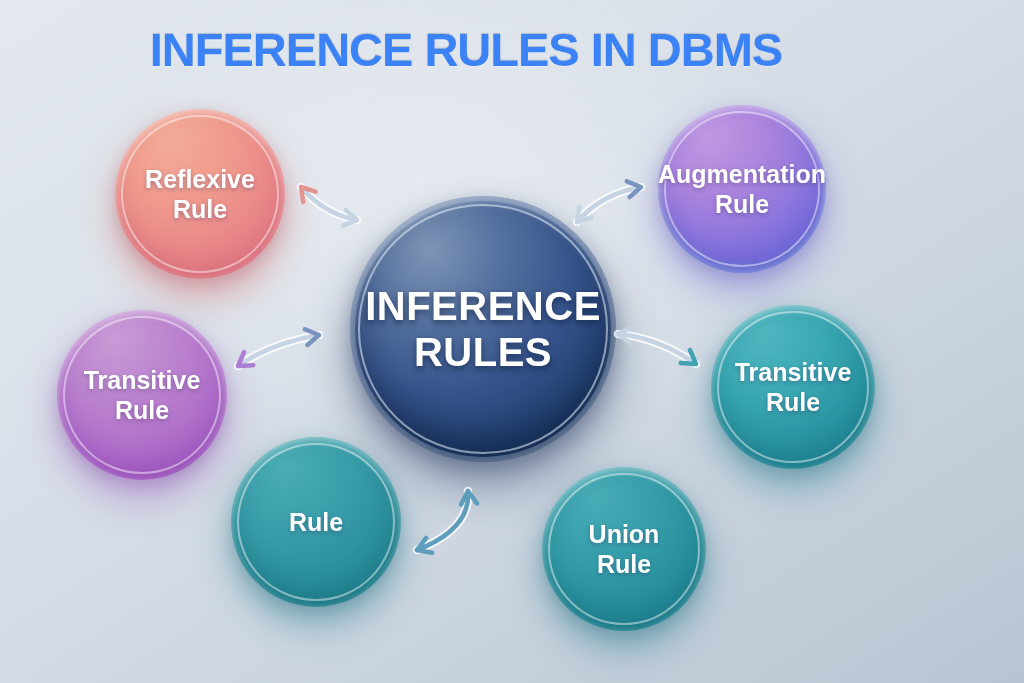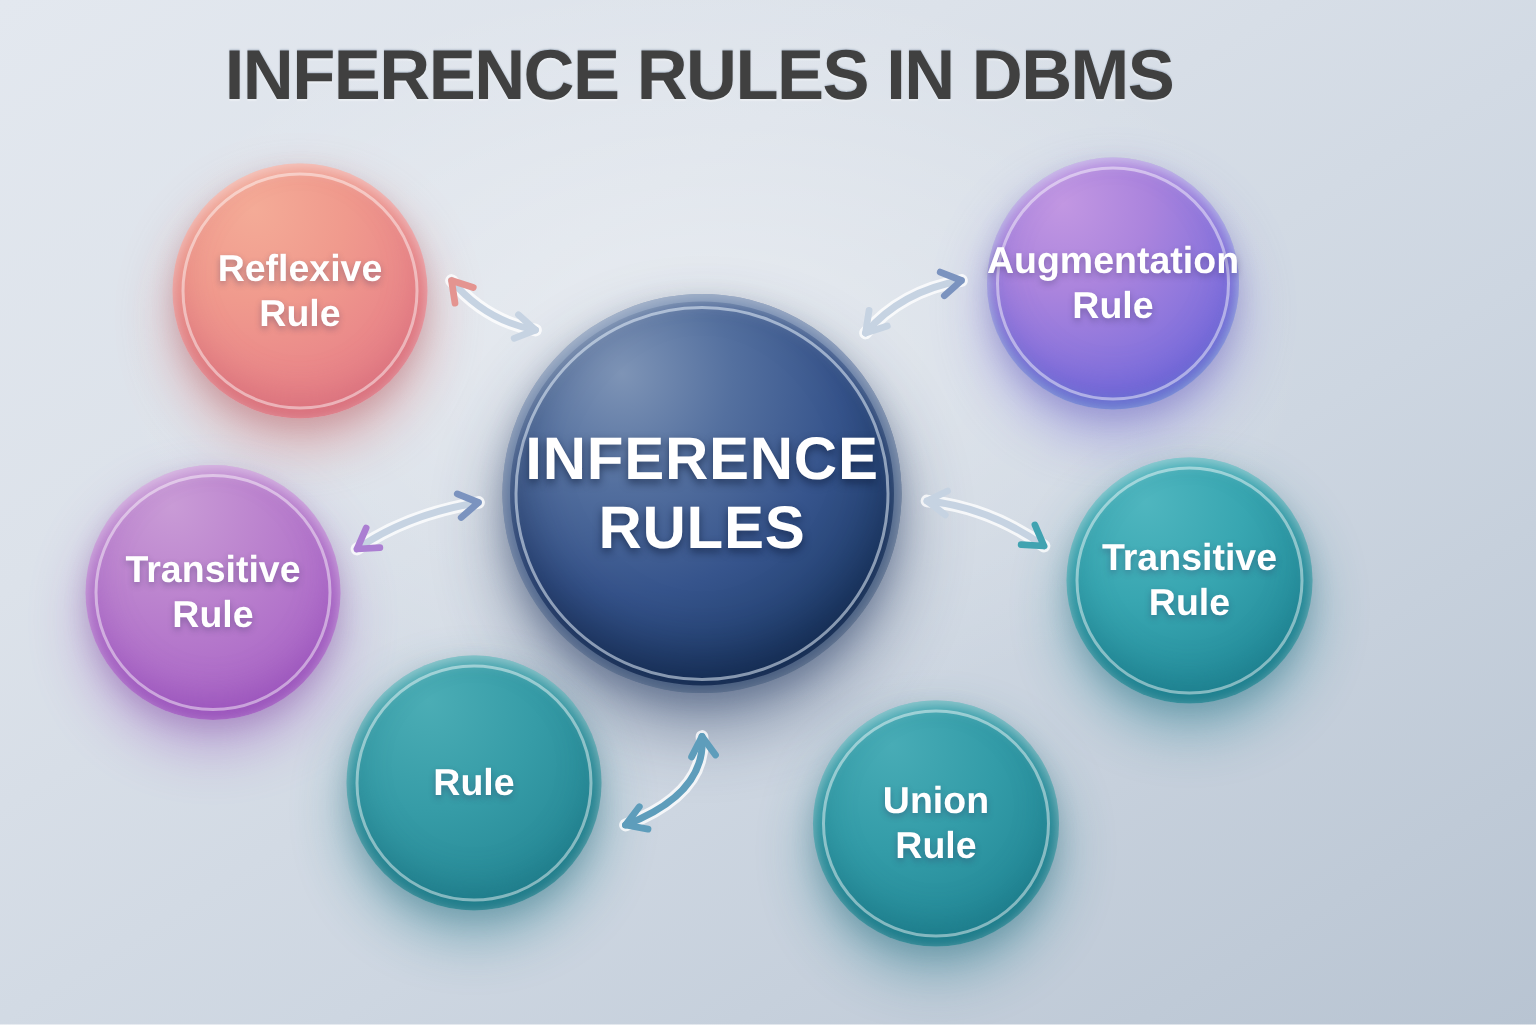--- a/index.html
+++ b/index.html
@@ -9,37 +9,37 @@
     background:linear-gradient(148deg,#e3e8ef 0%,#dce2ea 30%,#cdd6e1 62%,#b8c4d2 100%);
   }
   .sheen{
     position:absolute;inset:0;pointer-events:none;
     background:radial-gradient(ellipse 620px 380px at 46% 34%, rgba(255,255,255,0.38), rgba(255,255,255,0) 65%);
   }
   .title{
     position:absolute;top:22px;left:466px;transform:translateX(-50%);
     white-space:nowrap;margin:0;
     font-size:47px;font-weight:bold;letter-spacing:-1px;
-    color:#404040;text-shadow:0 1px 1px rgba(255,255,255,0.35), 0 -1px 1px rgba(30,60,95,0.25);
+    color:#3b82f6;text-shadow:0 1px 1px rgba(255,255,255,0.35), 0 -1px 1px rgba(30,60,95,0.25);
   }
   .bubble{
     position:absolute;border-radius:50%;
     display:flex;align-items:center;justify-content:center;text-align:center;
     color:#ffffff;font-weight:bold;
   }
   .bubble .ring{
     position:absolute;inset:6px;border-radius:50%;
     border:2px solid rgba(255,255,255,0.45);
     pointer-events:none;
   }
   .bubble .label{position:relative;line-height:1.22;text-shadow:0 2px 4px rgba(50,45,90,0.35);}
   .bubble .label span{display:block;}
 
   .center-bubble{
-    left:335px;top:196px;width:266px;height:266px;
+    left:350px;top:196px;width:266px;height:266px;
     background:radial-gradient(circle at 30% 20%, #7e94b6 0%, #54709f 26%, #36548c 52%, #21406f 76%, #16305c 100%);
     box-shadow:0 24px 46px rgba(35,55,95,0.45), 0 8px 18px rgba(40,60,100,0.30),
       inset 0 4px 12px rgba(255,255,255,0.45), inset 0 0 0 5px rgba(165,185,212,0.35),
       inset 0 -20px 38px rgba(8,20,48,0.55);
   }
   .center-bubble .ring{inset:8px;border-color:rgba(230,240,252,0.55);}
   .center-bubble .label{font-size:40px;letter-spacing:0.5px;line-height:1.15;
     text-shadow:0 3px 6px rgba(8,20,48,0.55);}
 
   .sat{width:170px;height:170px;font-size:25px;}

